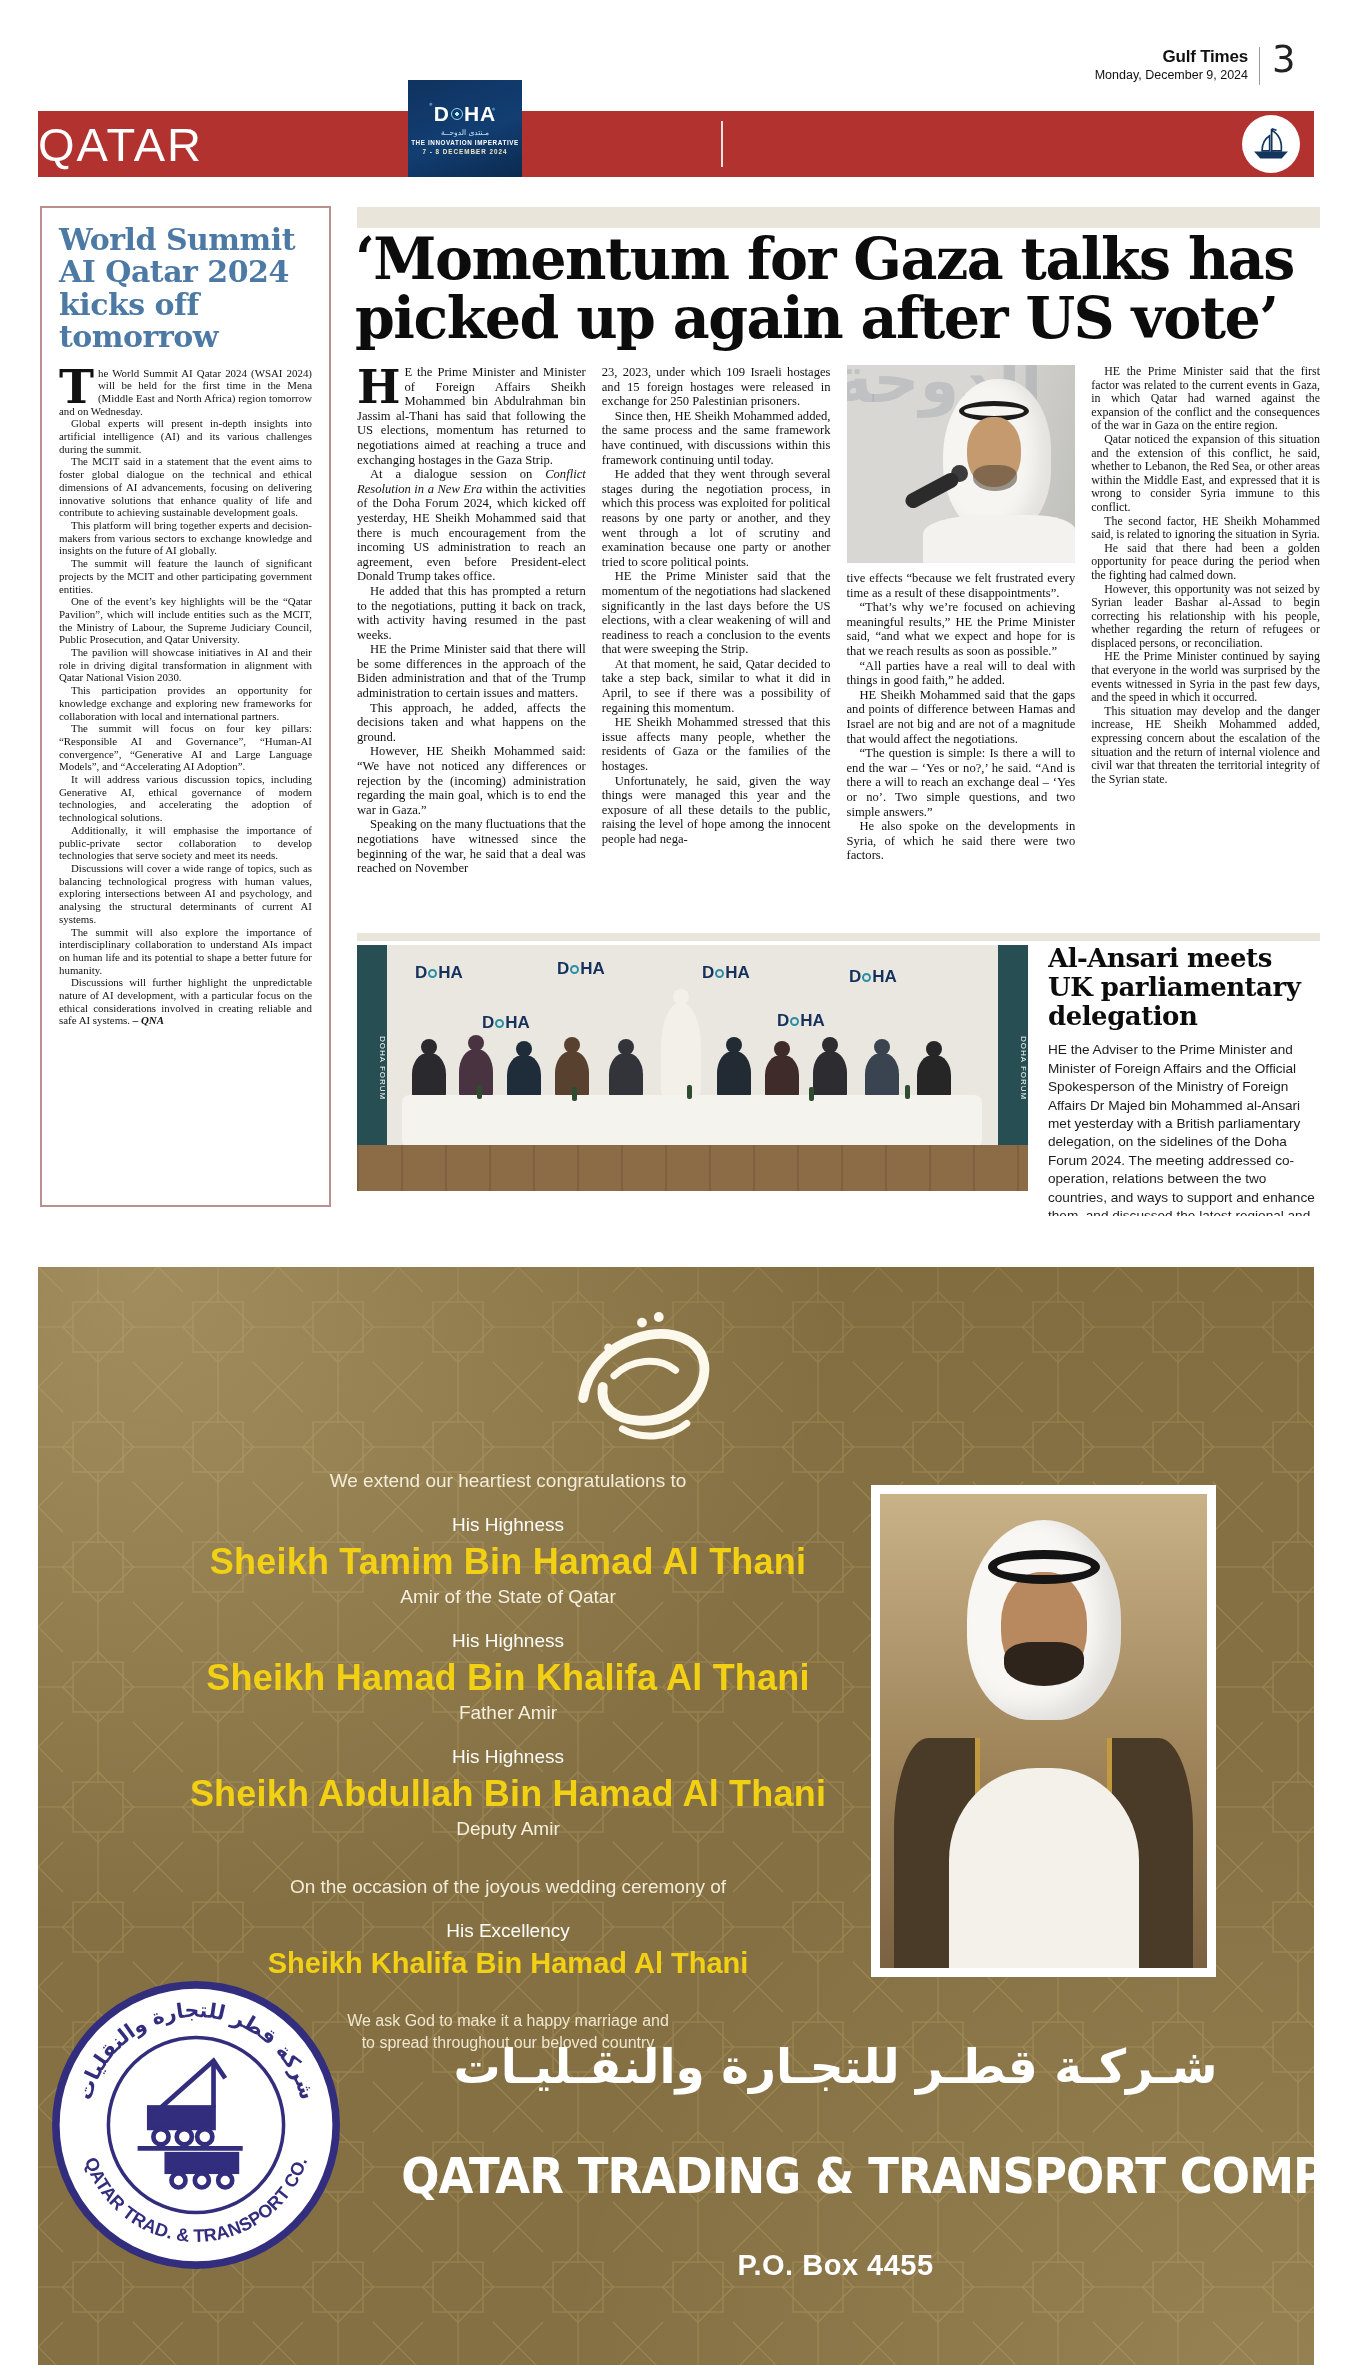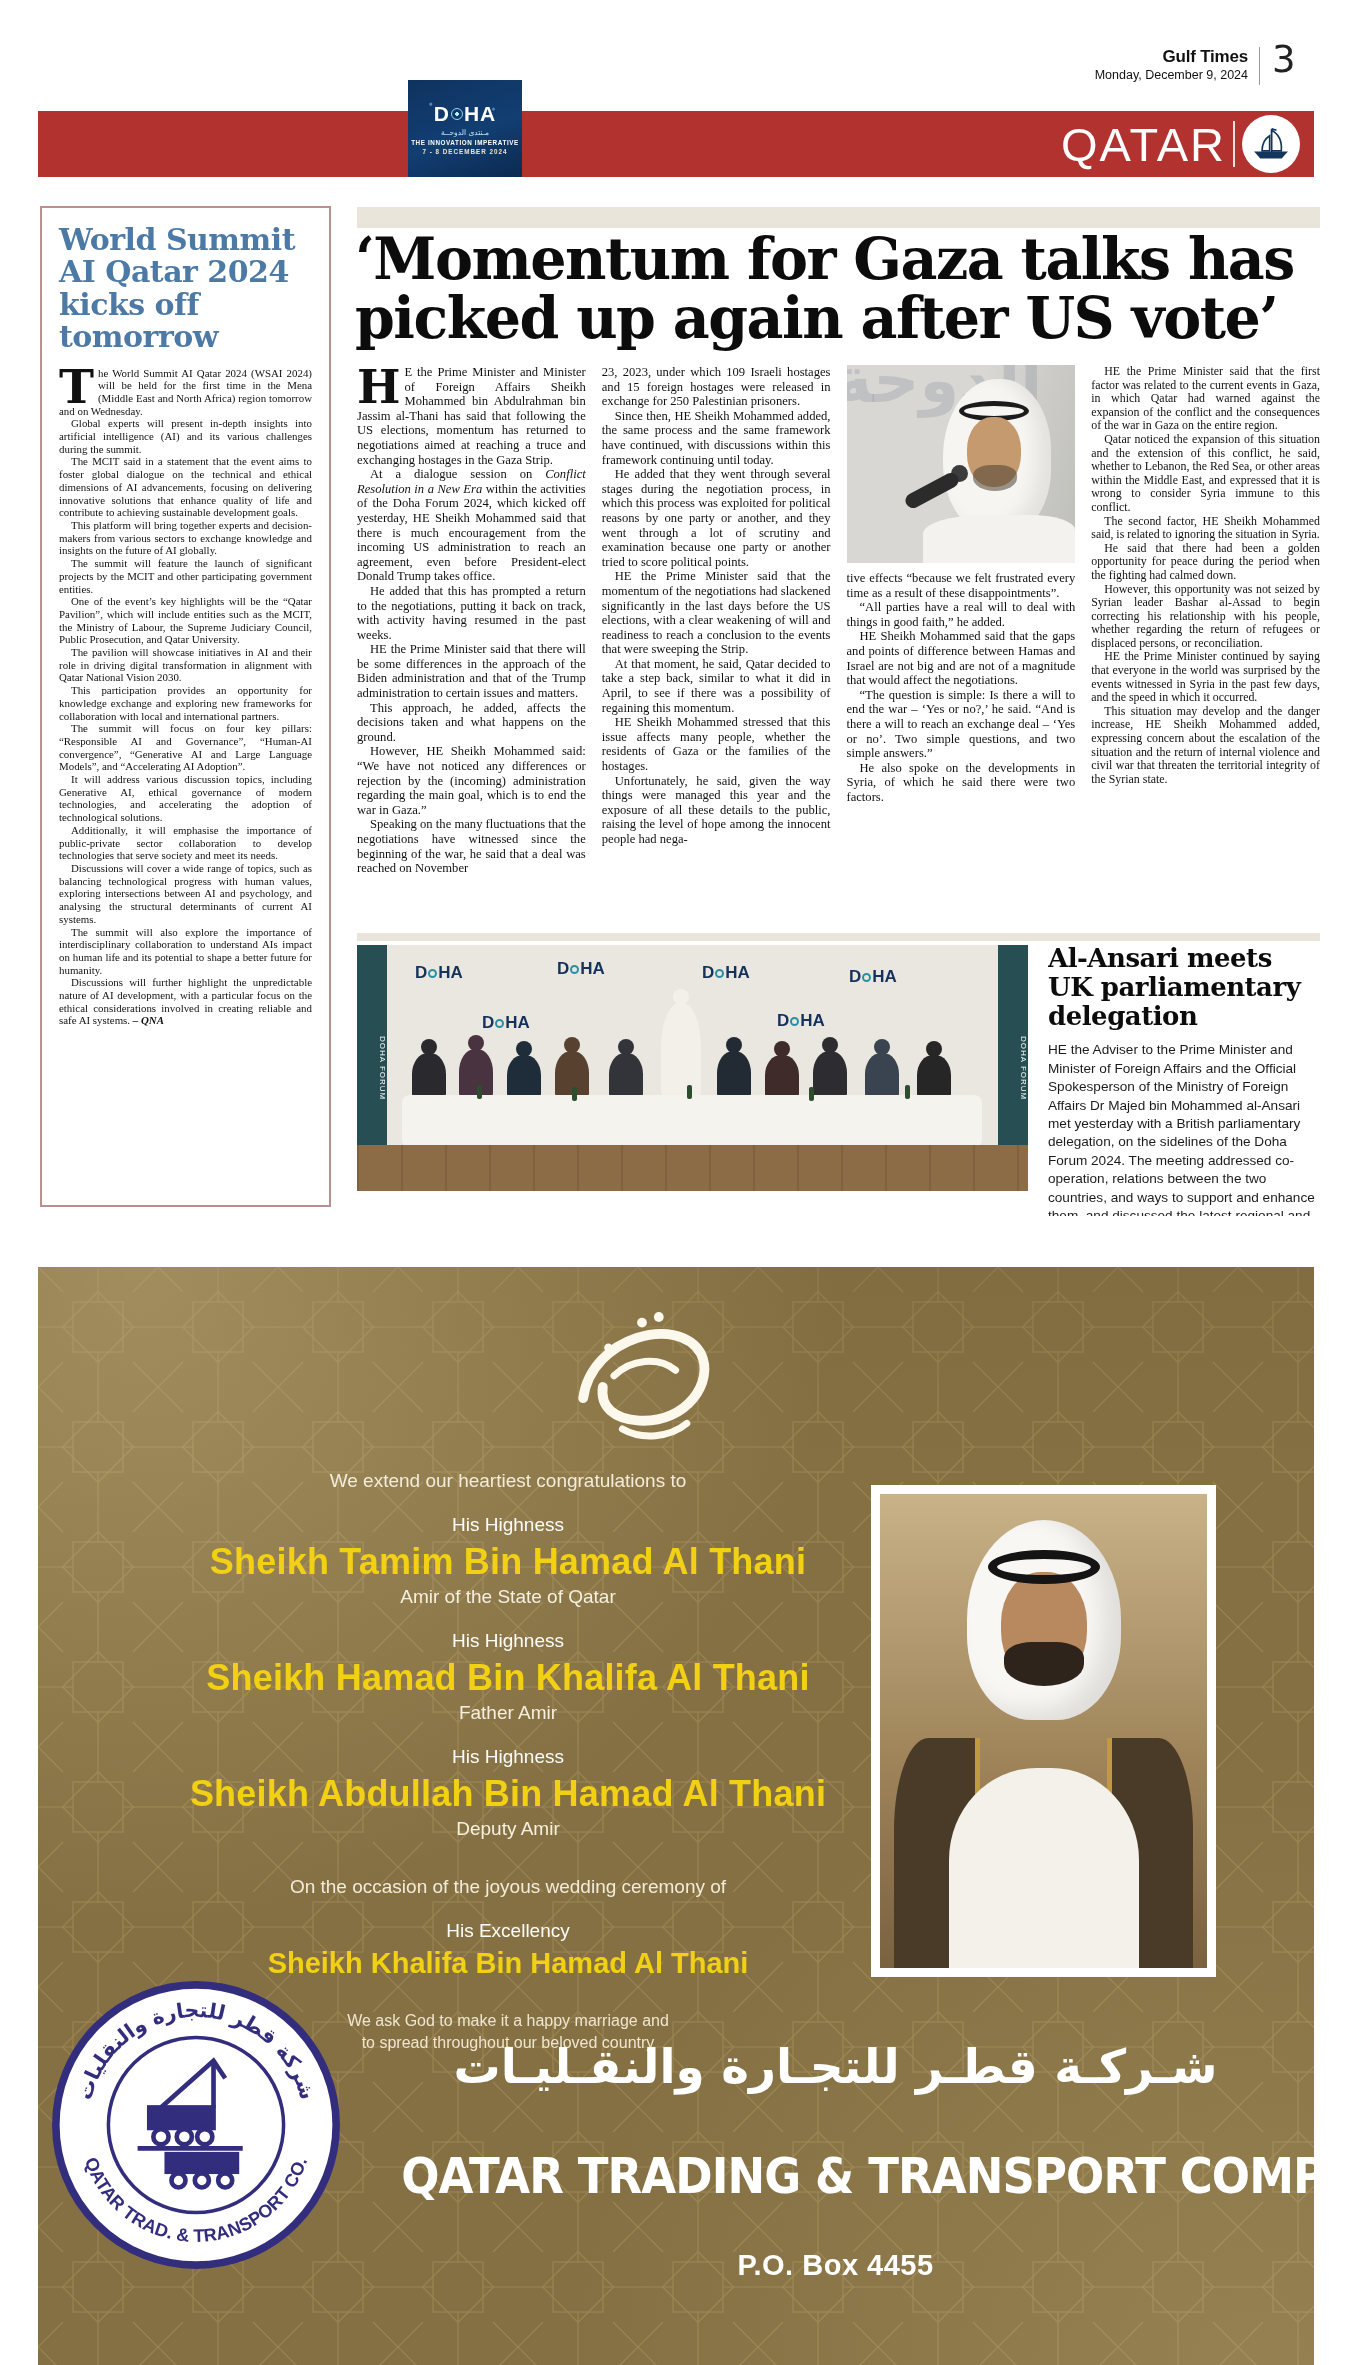--- a/index.html
+++ b/index.html
@@ -11,21 +11,21 @@
   .masthead { position:absolute; left:980px; top:47px; width:268px; text-align:right;
               font-family:"Liberation Sans",sans-serif; color:#111; }
   .mast-title { font-size:17px; font-weight:800; letter-spacing:-.2px; }
   .mast-date  { font-size:12.5px; margin-top:1px; }
   .mast-divider { position:absolute; left:1259px; top:47px; width:1px; height:38px; background:#9a9a9a; }
   .page-num { position:absolute; left:1272px; top:38px; font-family:"DejaVu Sans",sans-serif;
               font-size:37px; font-weight:400; color:#222; }
 
   
   .banner { position:absolute; left:38px; top:111px; width:1276px; height:66px; background:#b23230;
-            display:flex; align-items:center; justify-content:flex-end; gap:7px; padding-right:14px; }
+            display:flex; align-items:center; justify-content:space-between; gap:7px; padding-right:14px; }
   .banner-label { color:#fff; font-family:"Liberation Sans",sans-serif; font-size:47px;
                   font-weight:400; letter-spacing:2px; line-height:1; }
   .banner-sep { width:2px; height:46px; background:rgba(255,255,255,.85); }
   .banner-badge { width:58px; height:58px; border-radius:50%; background:#fff; display:flex;
                   align-items:center; justify-content:center; }
 
   
   .doha-badge { position:absolute; left:408px; top:80px; width:114px; height:97px;
                 background:linear-gradient(160deg,#0f3360 0%, #123e72 55%, #0b2a50 100%);
                 color:#fff; font-family:"Liberation Sans",sans-serif; text-align:center;
@@ -243,20 +243,21 @@
         <div class="ps-callig">الدوحة</div>
         <div class="ps-ghutra"></div>
         <div class="ps-agal"></div>
         <div class="ps-face"></div>
         <div class="ps-beard"></div>
         <div class="ps-shoulder"></div>
         <div class="ps-michead"></div>
         <div class="ps-mic"></div>
       </div>
       <p class="cont">tive effects “because we felt frustrated every time as a result of these disappointments”.</p>
+      <p>“That’s why we’re focused on achieving meaningful results,” HE the Prime Minister said, “and what we expect and hope for is that we reach results as soon as possible.”</p>
       <p>“All parties have a real will to deal with things in good faith,” he added.</p>
       <p>HE Sheikh Mohammed said that the gaps and points of difference between Hamas and Israel are not big and are not of a magnitude that would affect the negotiations.</p>
       <p>“The question is simple: Is there a will to end the war – ‘Yes or no?,’ he said. “And is there a will to reach an exchange deal – ‘Yes or no’. Two simple questions, and two simple answers.”</p>
       <p>He also spoke on the developments in Syria, of which he said there were two factors.</p>
     </div>
     <div class="mcol mcol-4">
       <p>HE the Prime Minister said that the first factor was related to the current events in Gaza, in which Qatar had warned against the expansion of the conflict and the consequences of the war in Gaza on the entire region.</p>
       <p>Qatar noticed the expansion of this situation and the extension of this conflict, he said, whether to Lebanon, the Red Sea, or other areas within the Middle East, and expressed that it is wrong to consider Syria immune to this conflict.</p>
       <p>The second factor, HE Sheikh Mohammed said, is related to ignoring the situation in Syria.</p>
       <p>He said that there had been a golden opportunity for peace during the period when the fighting had calmed down.</p>

